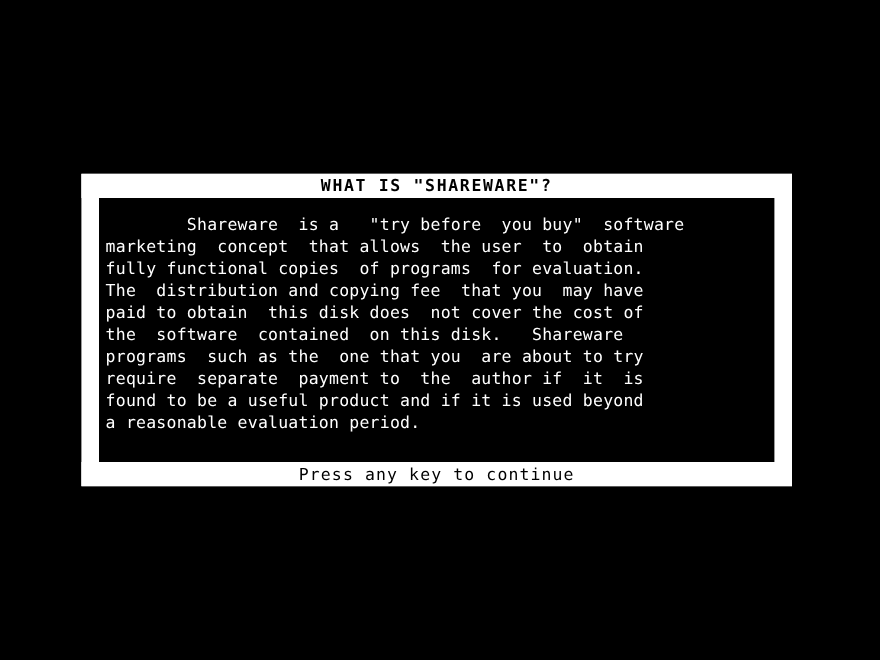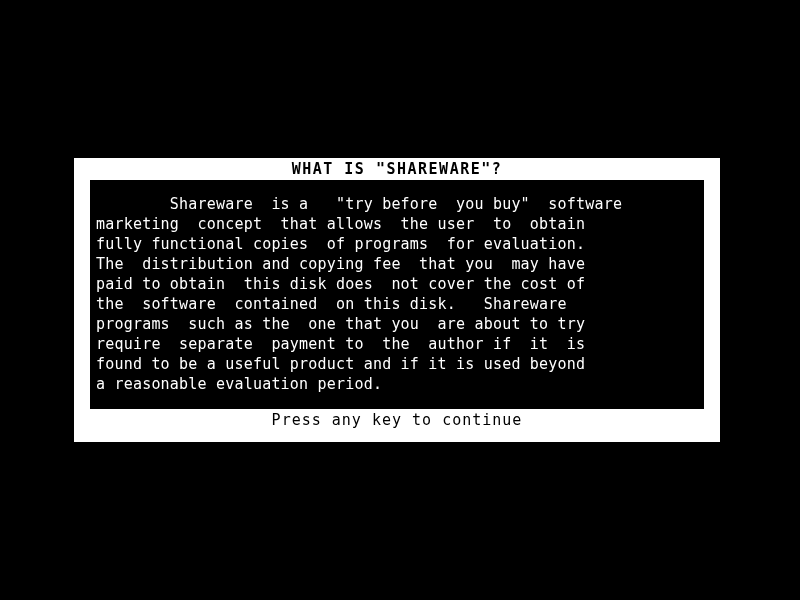--- a/index.html
+++ b/index.html
@@ -72,21 +72,21 @@
     color: #ffffff;
     letter-spacing: 0.2px;
     margin: 0;
     padding: 0 2px;
   }
 
   
   #footer-bar {
     position: absolute;
     left: 0;
-    bottom: 11px;
+    bottom: 0;
     width: 646px;
     height: 22px;
     background: #ffffff;
     color: #000000;
     display: flex;
     align-items: center;
     justify-content: center;
   }
   #footer-bar .footer-text {
     font-size: 15px;

